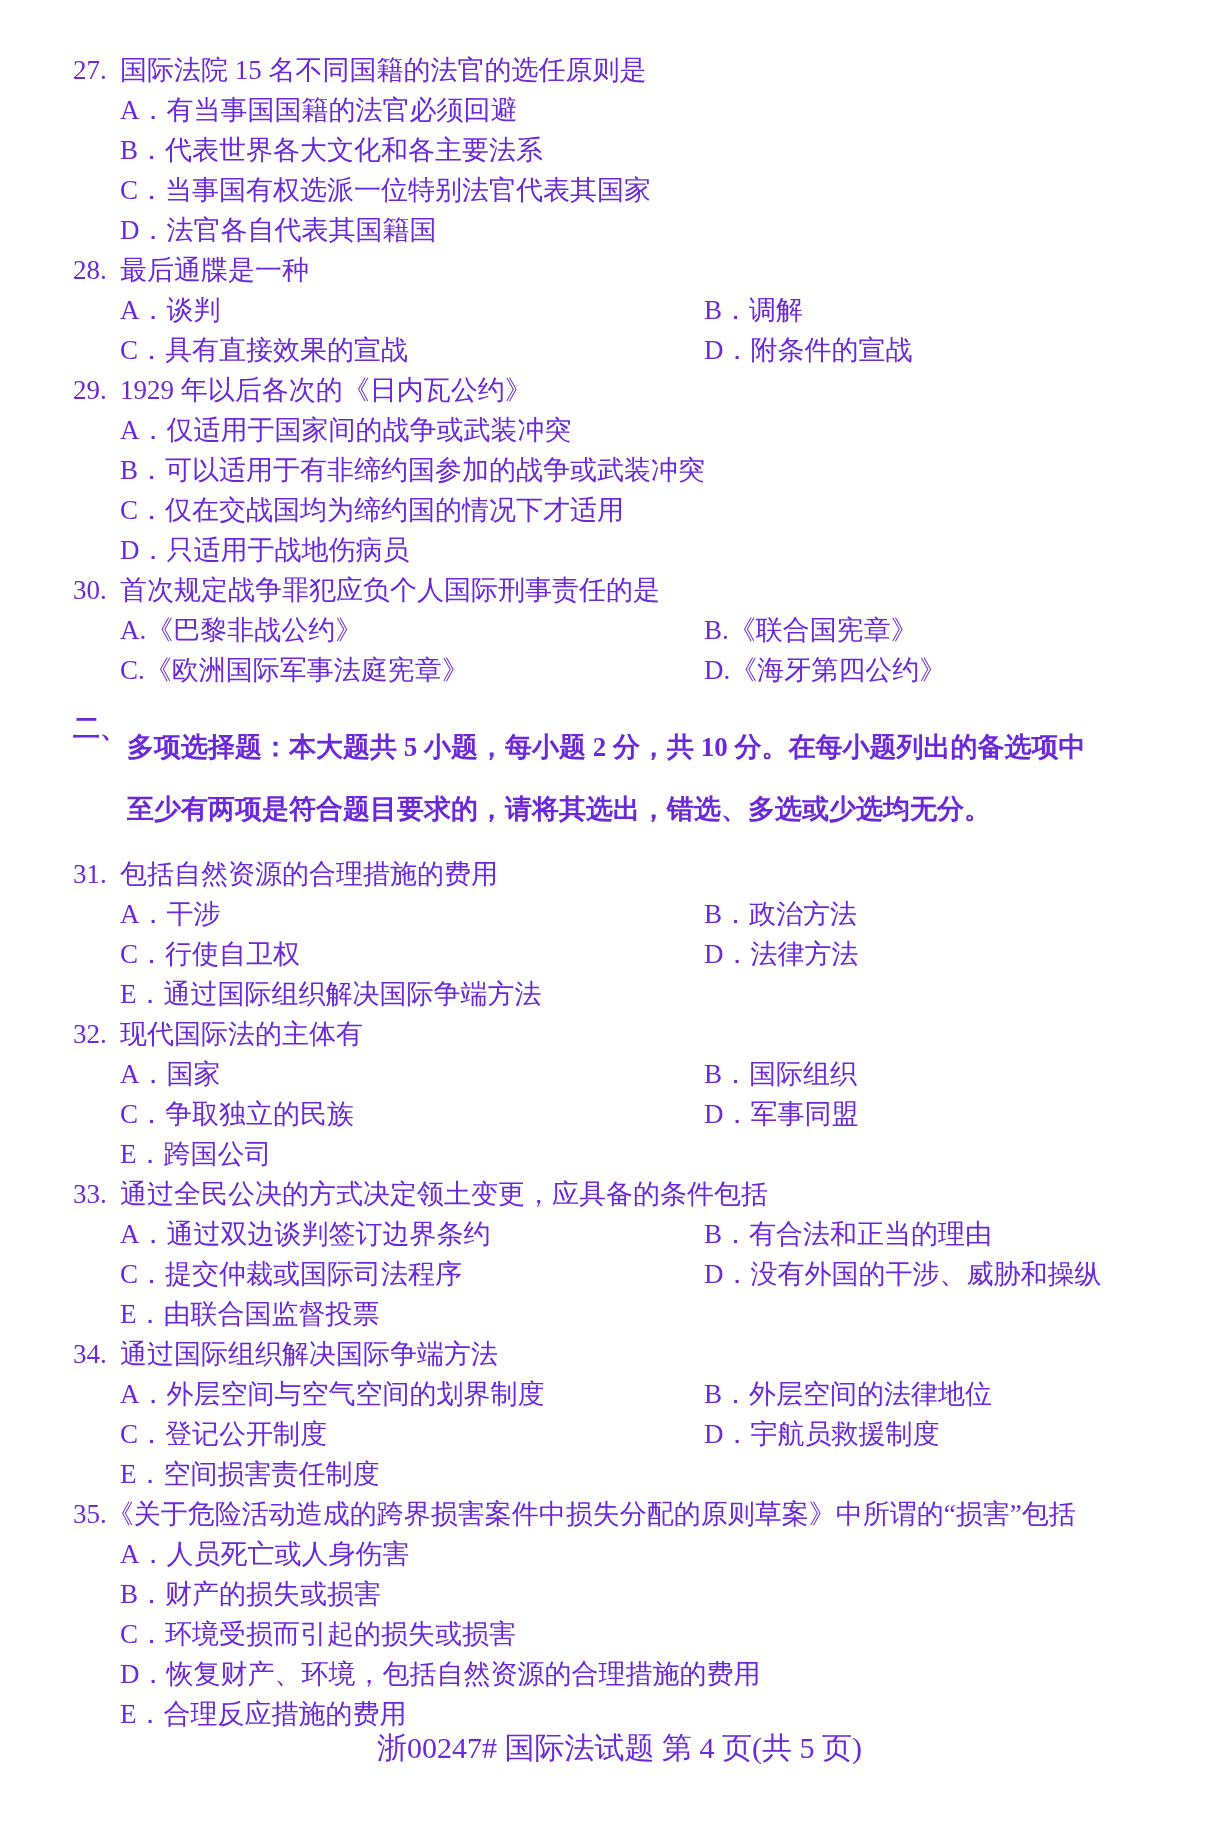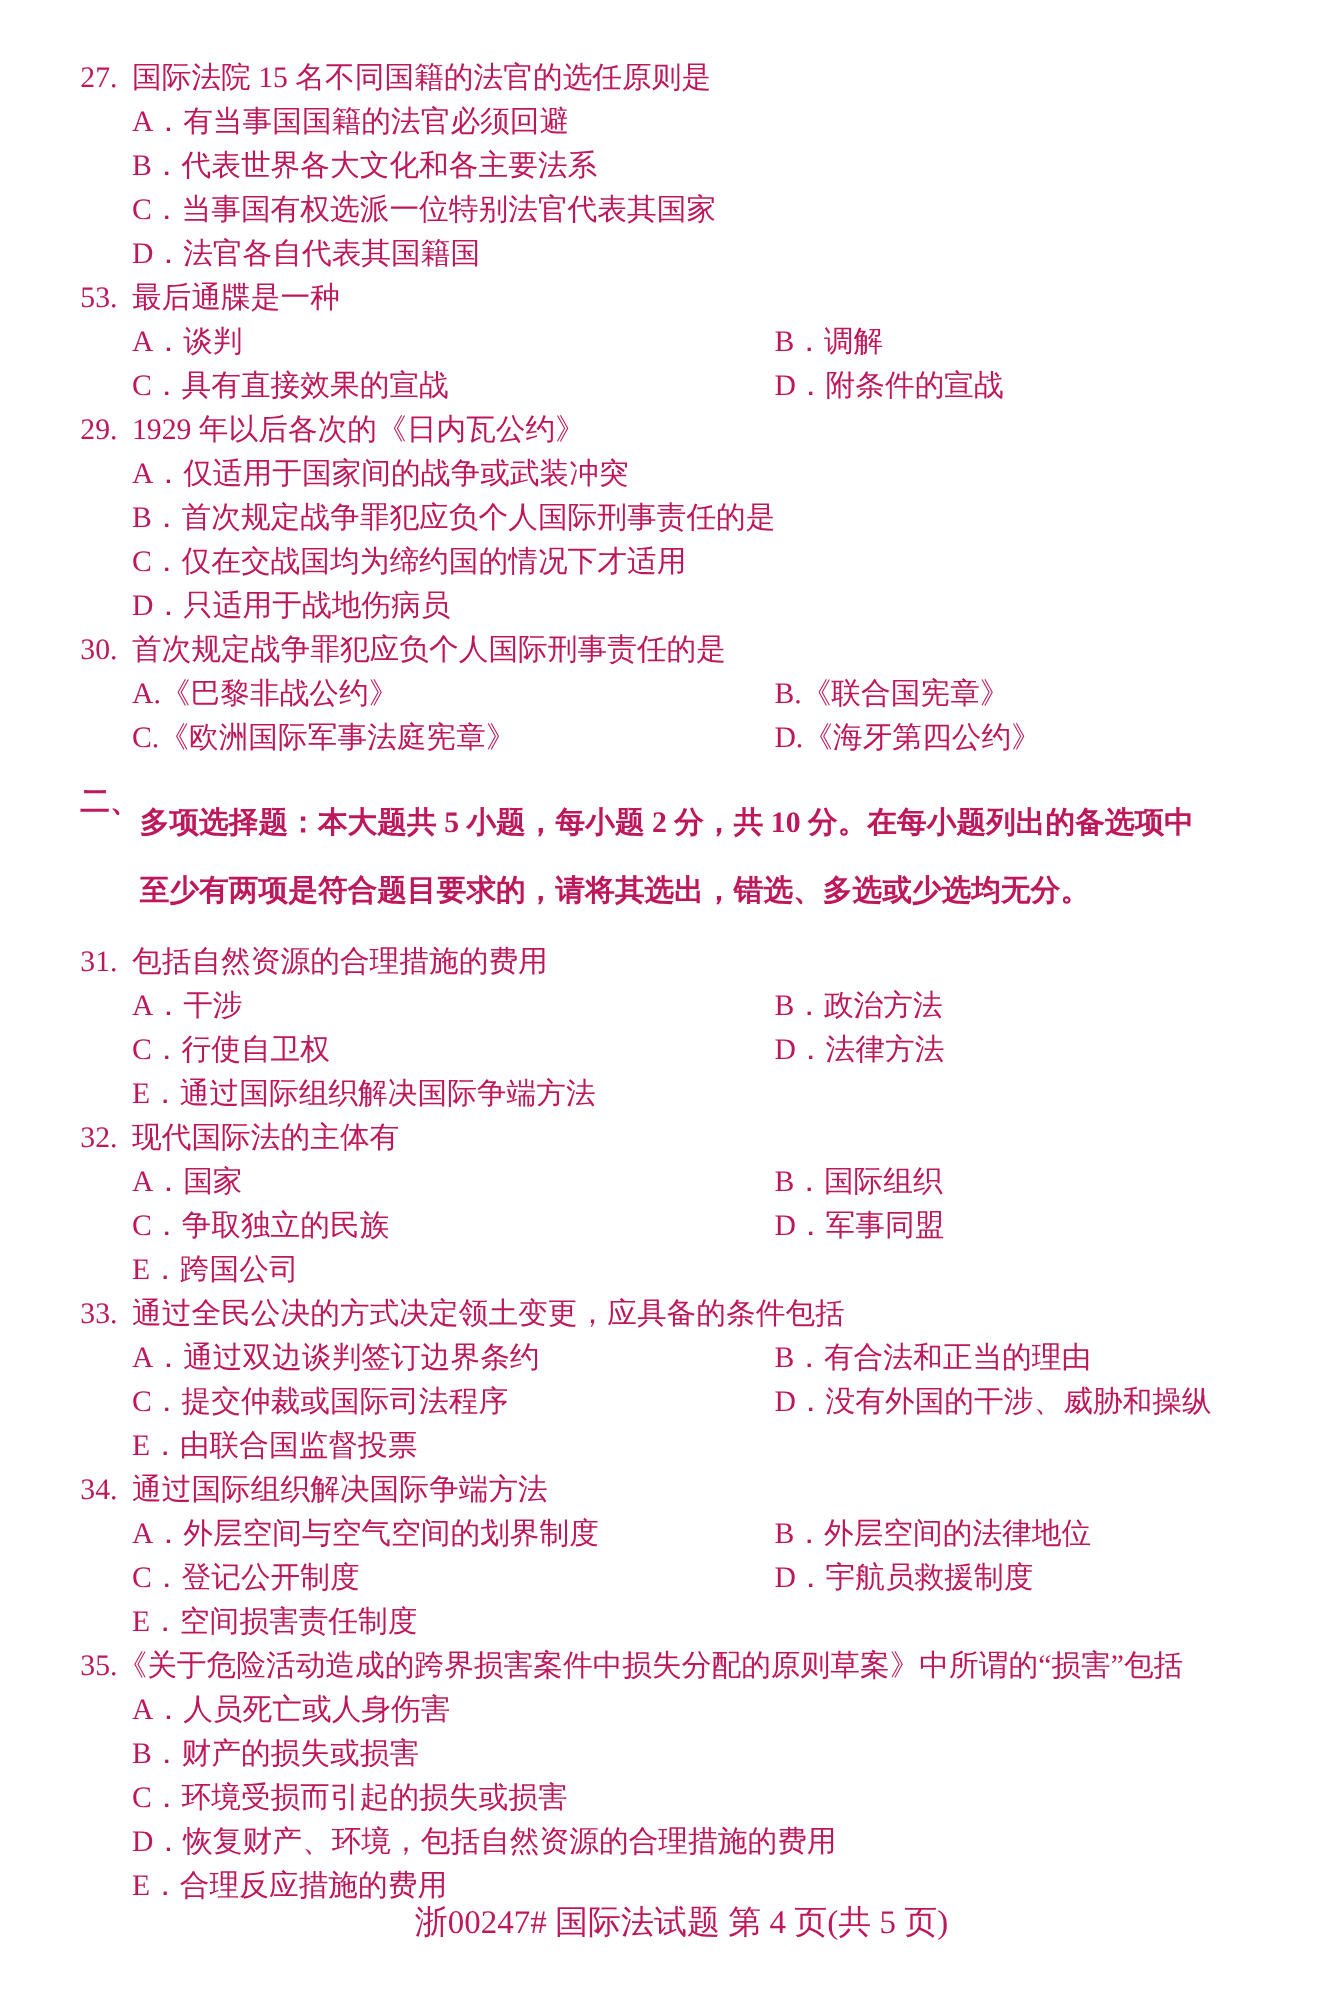--- a/index.html
+++ b/index.html
@@ -2,21 +2,21 @@
 <html><head>
 <meta charset="utf-8">
 <style>
   * { margin: 0; padding: 0; box-sizing: border-box; }
   html, body { background: #ffffff; }
   .page {
     position: relative;
     width: 1205px;
     height: 1823px;
     background: #ffffff;
-    color: #be185d;
+    color: #6d28d9;
     font-family: "Liberation Serif", "DejaVu Serif", serif;
     font-size: 27px;
     line-height: 40px;
     padding: 50px 68px 0 73px;
     overflow: hidden;
   }
   .q-line { display: flex; }
   .q-num { width: 47px; flex: none; }
   .question.tight .q-num { width: auto; margin-right: 0; }
   .q-stem { flex: 1; }
@@ -62,42 +62,42 @@
         </div>
         <div class="opt-row">
           <span class="opt-cell">C．当事国有权选派一位特别法官代表其国家</span>
         </div>
         <div class="opt-row">
           <span class="opt-cell">D．法官各自代表其国籍国</span>
         </div>
       </div>
       <div class="question">
         <div class="q-line">
-          <span class="q-num">53.</span>
+          <span class="q-num">28.</span>
           <span class="q-stem">最后通牒是一种</span>
         </div>
         <div class="opt-row">
           <span class="opt-cell left">A．谈判</span>
           <span class="opt-cell">B．调解</span>
         </div>
         <div class="opt-row">
           <span class="opt-cell left">C．具有直接效果的宣战</span>
           <span class="opt-cell">D．附条件的宣战</span>
         </div>
       </div>
       <div class="question">
         <div class="q-line">
           <span class="q-num">29.</span>
           <span class="q-stem">1929 年以后各次的《日内瓦公约》</span>
         </div>
         <div class="opt-row">
           <span class="opt-cell">A．仅适用于国家间的战争或武装冲突</span>
         </div>
         <div class="opt-row">
-          <span class="opt-cell">B．首次规定战争罪犯应负个人国际刑事责任的是</span>
+          <span class="opt-cell">B．可以适用于有非缔约国参加的战争或武装冲突</span>
         </div>
         <div class="opt-row">
           <span class="opt-cell">C．仅在交战国均为缔约国的情况下才适用</span>
         </div>
         <div class="opt-row">
           <span class="opt-cell">D．只适用于战地伤病员</span>
         </div>
       </div>
       <div class="question">
         <div class="q-line">

